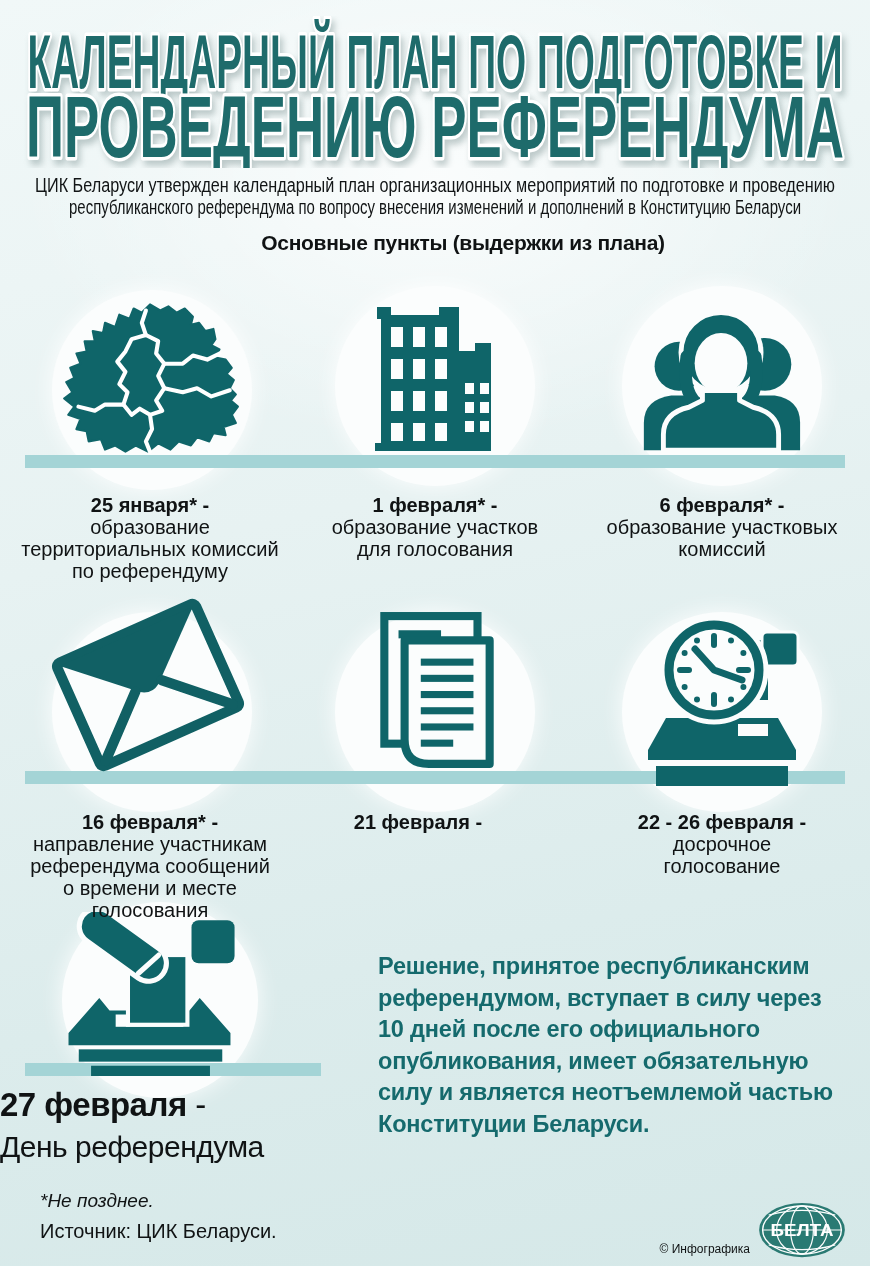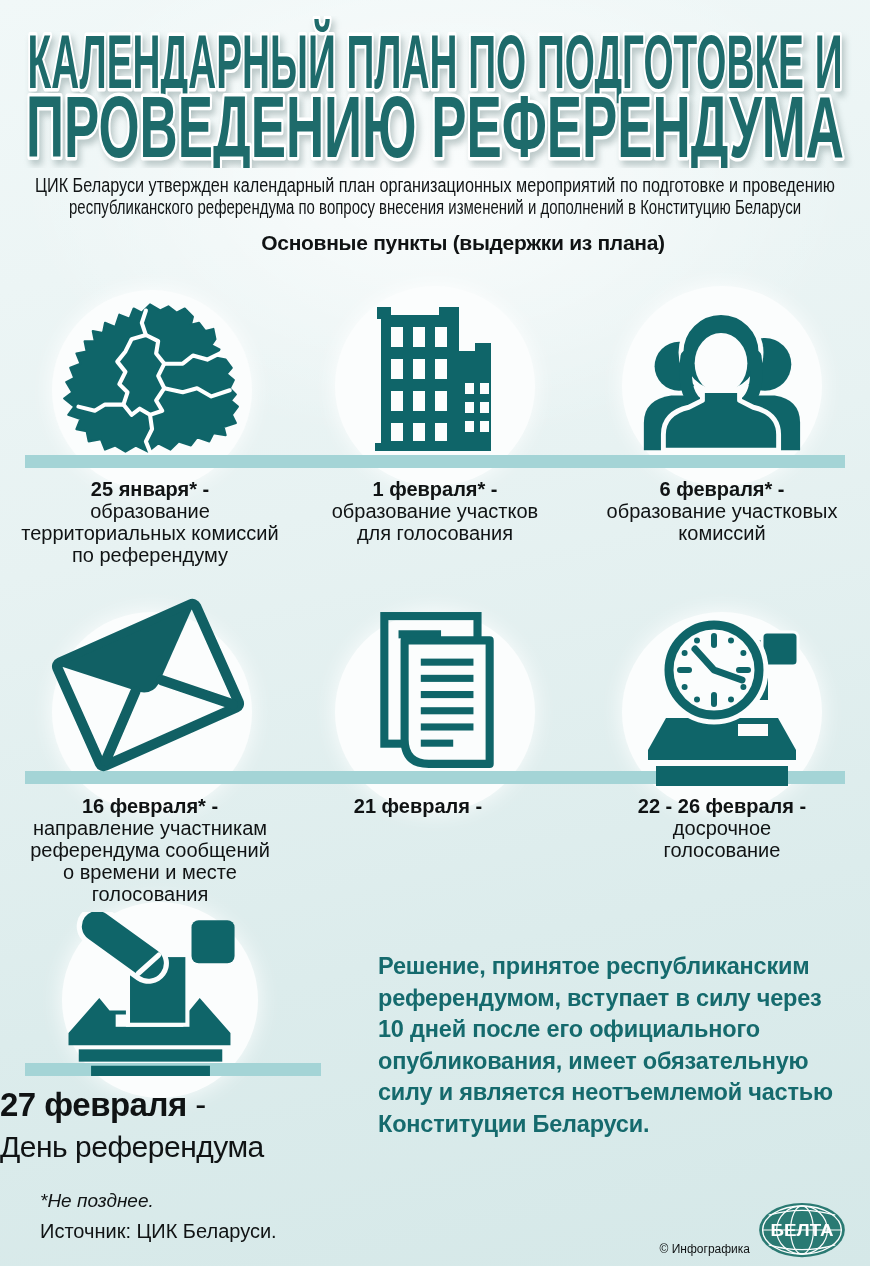--- a/index.html
+++ b/index.html
@@ -16,21 +16,21 @@
   .title-line{fill:#1e6b6b;font-weight:bold;paint-order:stroke;stroke:#ffffff;stroke-width:7px;
     stroke-linejoin:round;filter:drop-shadow(3px 5px 3px rgba(105,130,130,.40));}
   .subtitle-svg{position:absolute;top:170px;left:0;}
   .subtitle-line{fill:#121516;}
   .section-heading{position:absolute;top:231px;left:0;width:870px;text-align:center;
     font-size:21px;font-weight:bold;letter-spacing:-.3px;margin-left:28px;}
   .circle{position:absolute;width:200px;height:200px;border-radius:50%;
     background:#fbfdfd;z-index:1;box-shadow:0 0 22px rgba(255,255,255,.9);}
   .tealbar{position:absolute;height:13px;background:#a4d4d6;z-index:2;}
   .icon{position:absolute;z-index:3;line-height:0;}
-  .cap{position:absolute;width:300px;text-align:center;font-size:20px;line-height:22px;z-index:4;}
+  .cap{position:absolute;width:300px;text-align:center;font-size:20px;line-height:22px;z-index:4;margin-top:16px;}
   .cap .date{font-weight:bold;}
   .cap .lines{white-space:pre-line;}
   .final-cap{position:absolute;left:0;top:1086px;width:345px;text-align:left;z-index:4;}
   .final-cap .date{font-size:33px;font-weight:bold;letter-spacing:-.5px;}
   .final-cap .dash{font-weight:normal;}
   .final-cap .caption{font-size:30px;letter-spacing:-.5px;margin-top:6px;}
   .summary{position:absolute;left:378px;top:951px;width:500px;
     font-size:23.5px;line-height:31.5px;font-weight:bold;color:#156a6d;white-space:pre-line;letter-spacing:-.2px;}
   .footnote{position:absolute;left:40px;top:1190px;font-size:19px;font-style:italic;}
   .source{position:absolute;left:40px;top:1220px;font-size:20px;}

